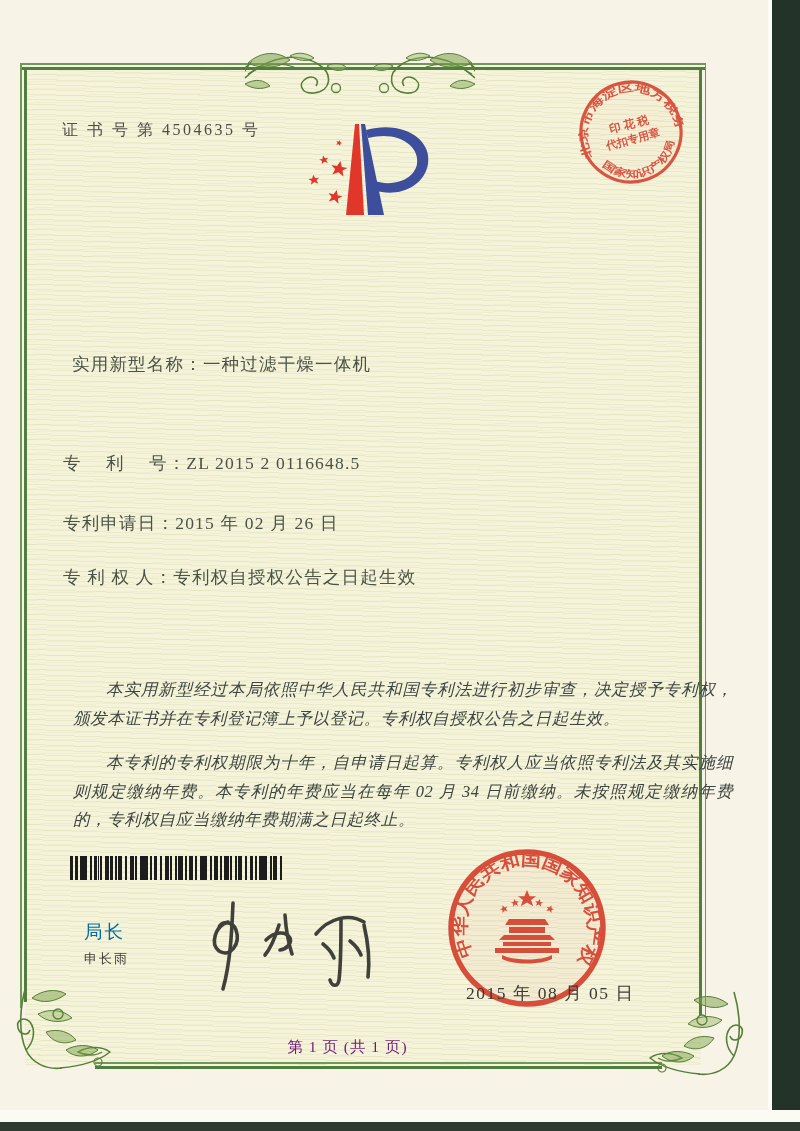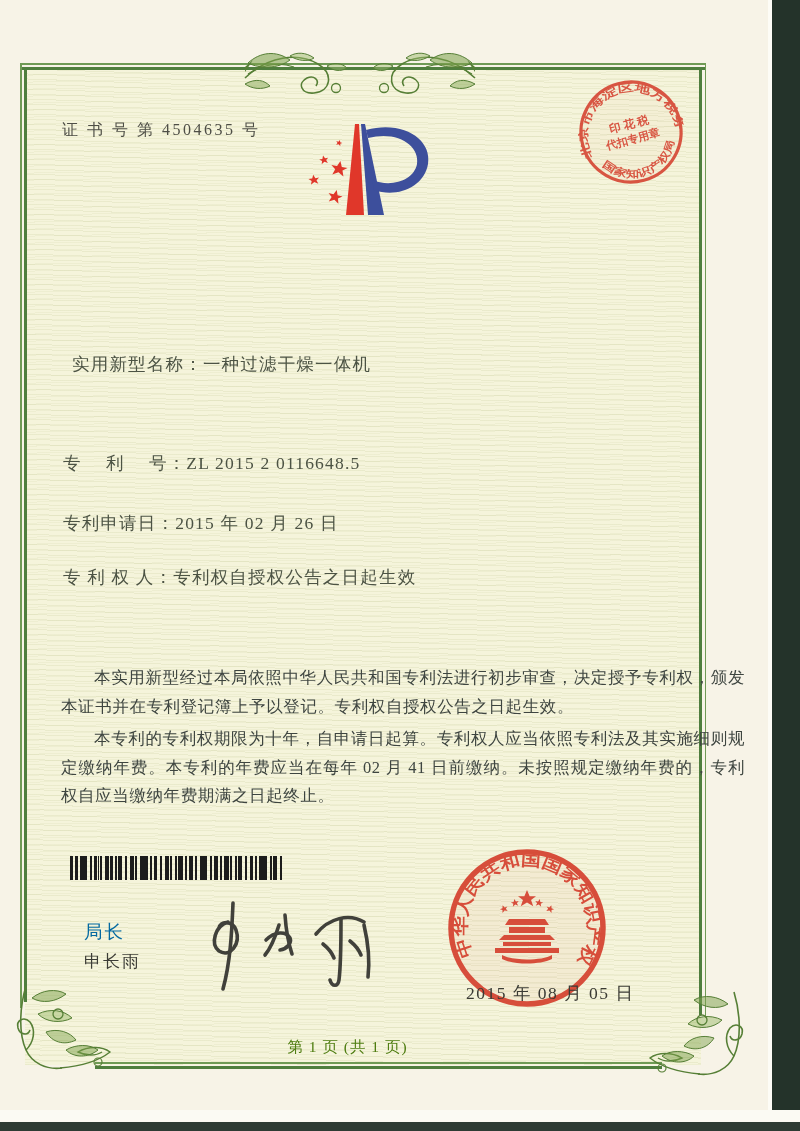--- a/index.html
+++ b/index.html
@@ -53,46 +53,46 @@
     position:absolute;left:63px;font-size:17.5px;color:#4c5344;letter-spacing:1.2px;
     white-space:nowrap;
   }
   .f0{top:352px;margin-left:9px;} .f1{top:399px;} .f2{top:451px;} .f3{top:511px;text-align:right;} .f4{top:565px;} .f5{top:621px;}
 
   .paragraphs{
     position:absolute;left:57px;top:660px;width:692px;
     font-size:16.5px;line-height:1.73;color:#3e4540;text-align:justify;
     letter-spacing:0.6px;
   }
-  .paragraphs p{margin:4px;text-indent:2em;}
+  .paragraphs p{margin:16px;text-indent:2em;font-style:italic;}
 
   .barcode{
     position:absolute;left:70px;top:856px;width:212px;height:24px;
     background-image:
       repeating-linear-gradient(90deg,#1c1c1c 0 2px,transparent 2px 5px),
       repeating-linear-gradient(90deg,#1c1c1c 0 1px,transparent 1px 7px),
       repeating-linear-gradient(90deg,#1c1c1c 0 3px,transparent 3px 12px);
   }
 
   .sig-title{position:absolute;left:84px;top:919px;font-size:18.5px;color:#0369a1;letter-spacing:2px;
     font-family:"Liberation Sans","DejaVu Sans",sans-serif;}
-  .sig-name {position:absolute;left:84px;top:950px;font-size:17px;color:#3c3c36;letter-spacing:2px;
+  .sig-name {position:absolute;left:84px;top:950px;font-size:13px;color:#3c3c36;letter-spacing:2px;
     font-family:"Liberation Sans","DejaVu Sans",sans-serif;}
   .signature{position:absolute;left:190px;top:892px;}
 
   .office-seal{position:absolute;left:442px;top:843px;opacity:.92;}
   .issue-date{
     position:absolute;left:466px;top:981px;font-size:17.5px;color:#3a3a34;
     letter-spacing:1.5px;z-index:5;
   }
   .tax-seal{position:absolute;left:575px;top:76px;transform:rotate(-15deg);opacity:.88;}
 
   .footer{
     position:absolute;left:20px;top:1037px;width:655px;text-align:center;
-    font-size:15.5px;color:#4d7c0f;letter-spacing:1px;
+    font-size:15.5px;color:#701a75;letter-spacing:1px;
   }
 </style>
 </head>
 <body>
 
 <div class="page">
 
   <div class="inner-bg"></div>
 
   <div class="bl thin b-top-thin"></div>
@@ -164,21 +164,21 @@
   </svg>
 
 
   <div class="field f0"><span>实用新型名称：</span><span>一种过滤干燥一体机</span></div>
   <div class="field f2"><span>专　 利　 号：</span><span>ZL 2015 2 0116648.5</span></div>
   <div class="field f3"><span>专利申请日：</span><span>2015 年 02 月 26 日</span></div>
   <div class="field f4"><span>专 利 权 人：</span><span>专利权自授权公告之日起生效</span></div>
 
   <div class="paragraphs">
     <p>本实用新型经过本局依照中华人民共和国专利法进行初步审查，决定授予专利权，颁发本证书并在专利登记簿上予以登记。专利权自授权公告之日起生效。</p>
-    <p>本专利的专利权期限为十年，自申请日起算。专利权人应当依照专利法及其实施细则规定缴纳年费。本专利的年费应当在每年 02 月 41 日前缴纳。未按照规定缴纳年费的，专利权自应当缴纳年费期满之日起终止。</p>
+    <p>本专利的专利权期限为十年，自申请日起算。专利权人应当依照专利法及其实施细则规定缴纳年费。本专利的年费应当在每年 02 月 34 日前缴纳。未按照规定缴纳年费的，专利权自应当缴纳年费期满之日起终止。</p>
   </div>
 
   <div class="barcode"></div>
 
   <div class="sig-title">局长</div>
   <div class="sig-name">申长雨</div>
   <svg class="signature" width="210" height="102" viewBox="0 0 210 102">
     <g fill="none" stroke="#2e2e2a" stroke-width="3.6" stroke-linecap="round" opacity="0.9">
       <path d="M38,30 C25,34 20,52 29,59 C40,66 51,52 46,38 C42,28 31,29 29,36"></path>
       <path d="M43,11 C42,34 41,68 33,97"></path>

